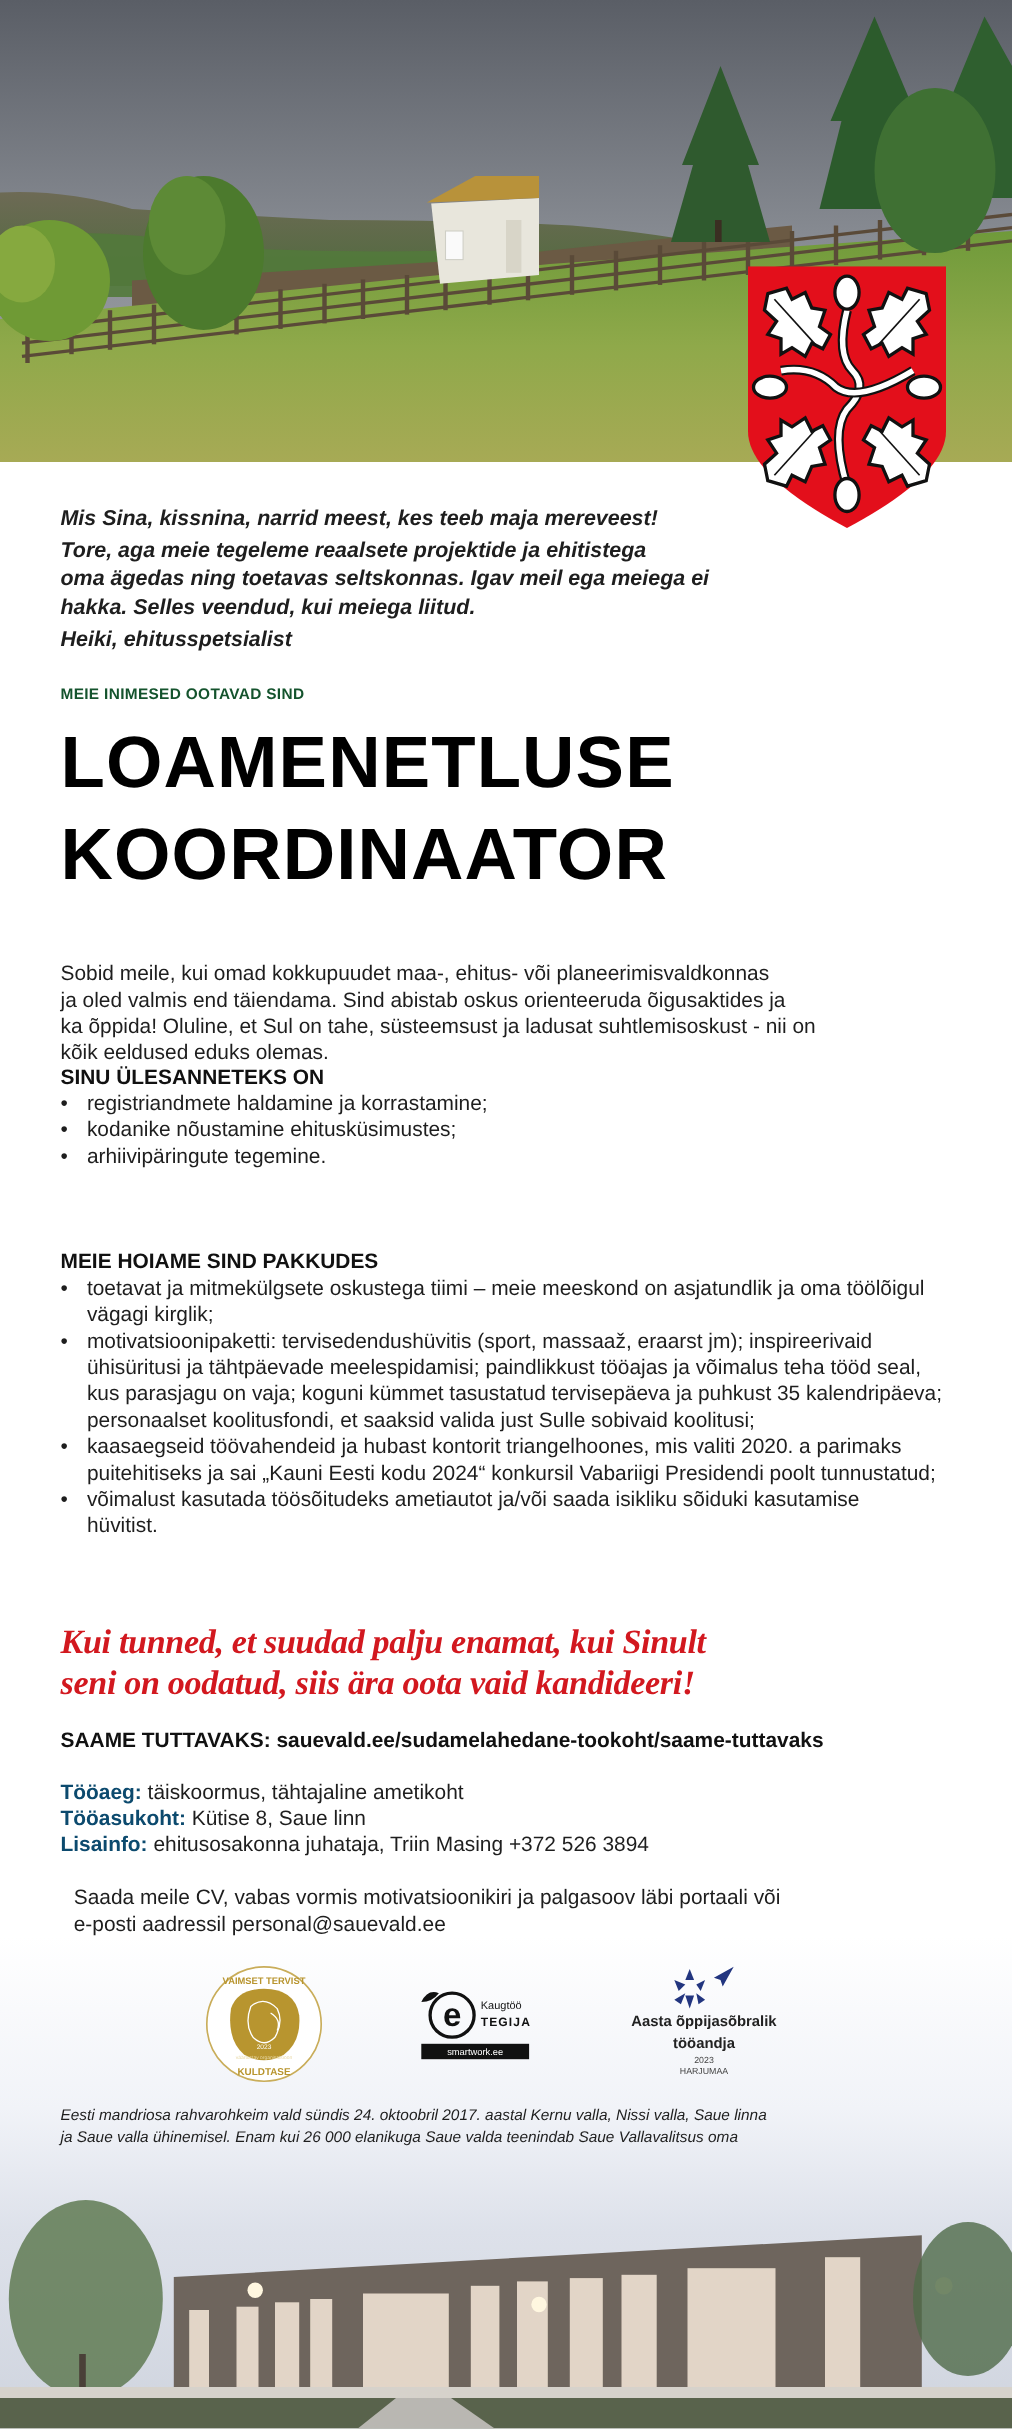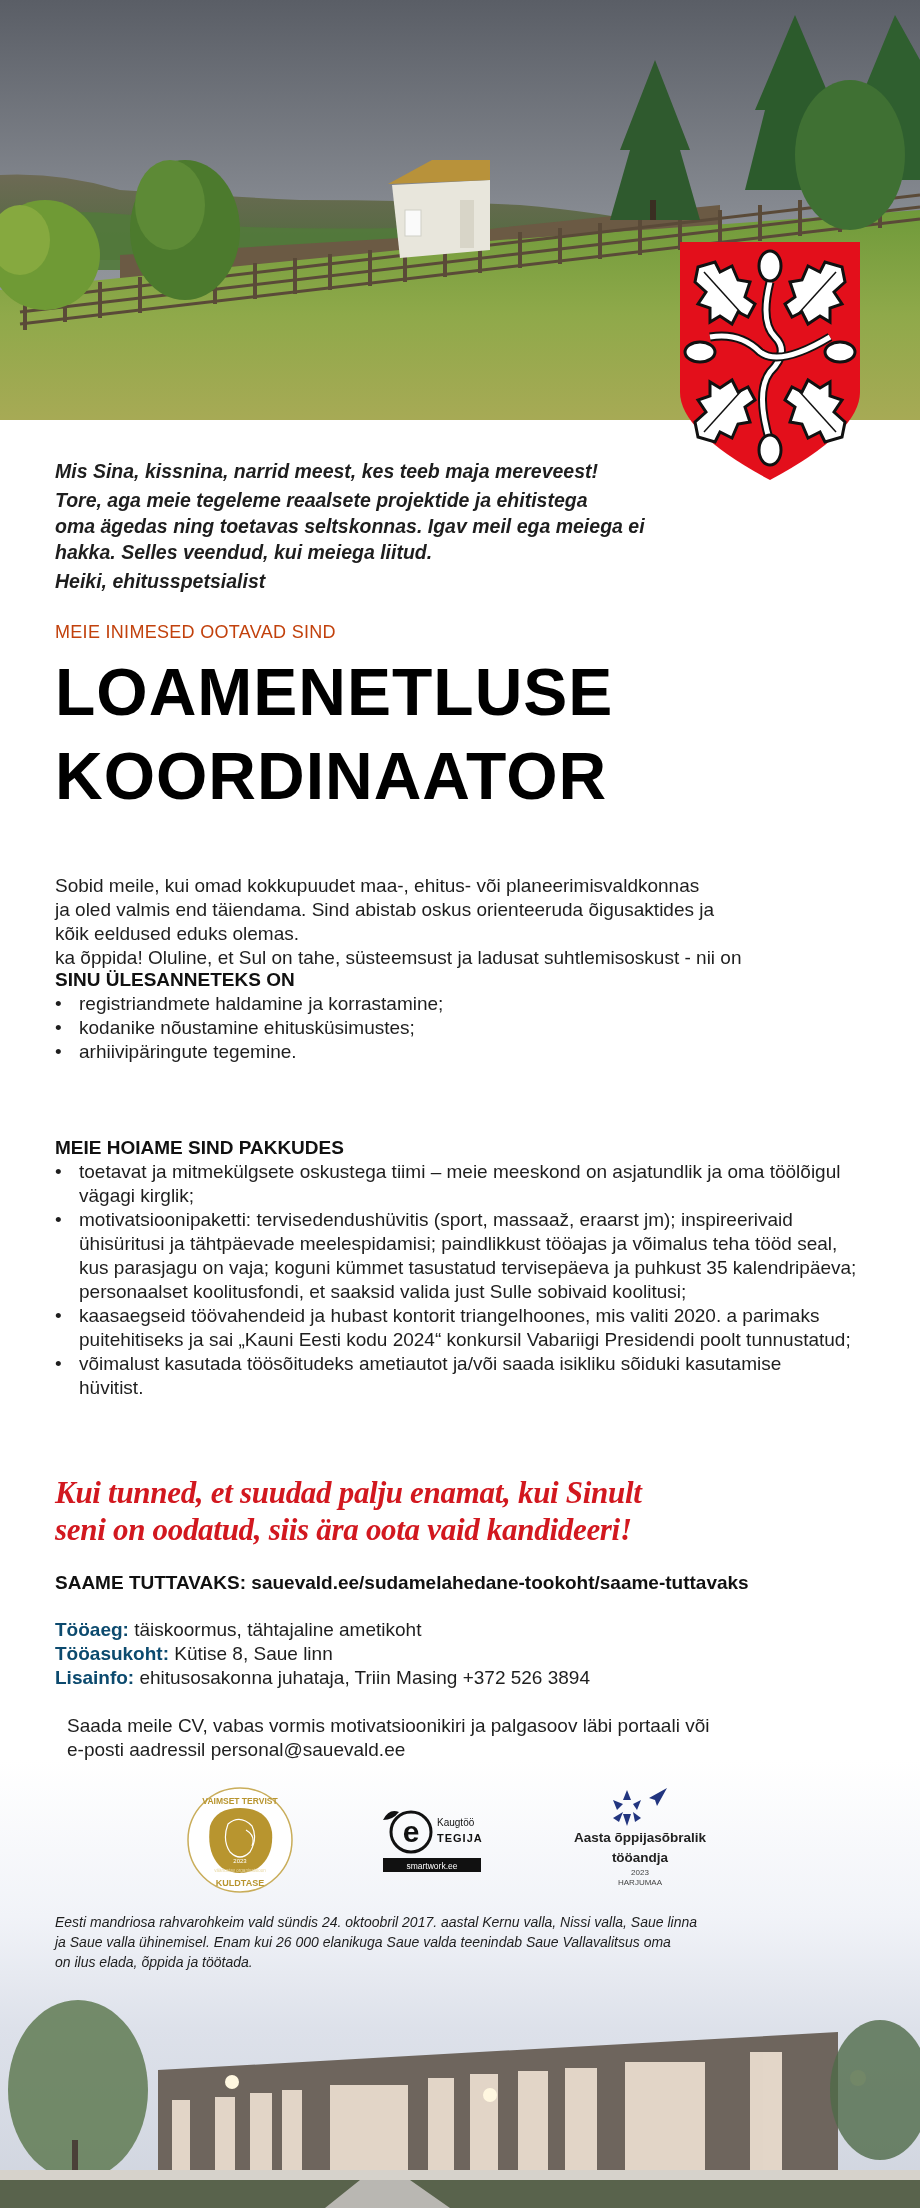--- a/index.html
+++ b/index.html
@@ -10,21 +10,21 @@
   .hero { position: absolute; left: 0; top: 0; width: 920px; height: 420px; overflow: hidden; }
   .hero svg { display: block; }
 
   .crest { position: absolute; left: 680px; top: 242px; width: 180px; height: 238px; z-index: 5; }
 
   .quote { position: absolute; left: 55px; top: 458px; width: 700px; font-style: italic; font-size: 19.5px; line-height: 26px; color: #1e1e1e; }
   .quote p { margin: 0; font-weight: bold; }
   .quote .q1 { margin-bottom: 3px; }
   .quote .sig { margin-top: 3px; }
 
-  .kicker { position: absolute; left: 55px; top: 622px; font-size: 18px; letter-spacing: 0.3px; color: #c2410c; font-weight: 400; }
+  .kicker { position: absolute; left: 55px; top: 622px; font-size: 14px; letter-spacing: 0.3px; color: #14532d; font-weight: 700; }
   .title { position: absolute; left: 55px; top: 650px; font-size: 66px; line-height: 84px; font-weight: 700; letter-spacing: 1px; color: #000; }
 
   .intro { position: absolute; left: 55px; top: 874px; width: 820px; font-size: 19px; line-height: 24px; color: #1e1e1e; }
 
   .sec-h { font-weight: 700; font-size: 19px; line-height: 24px; color: #111; }
   .list { list-style: none; }
   .list li { position: relative; padding-left: 24px; font-size: 19px; line-height: 24px; color: #1e1e1e; }
   .list li::before { content: "•"; position: absolute; left: 0; top: 0; }
 
   .tasks { position: absolute; left: 55px; top: 968px; width: 820px; }
@@ -172,22 +172,22 @@
 
 <div class="kicker">MEIE INIMESED OOTAVAD SIND</div>
 <h1 class="title">
   <div>LOAMENETLUSE</div>
   <div>KOORDINAATOR</div>
 </h1>
 
 <div class="intro">
   <div>Sobid meile, kui omad kokkupuudet maa-, ehitus- või planeerimisvaldkonnas</div>
   <div>ja oled valmis end täiendama. Sind abistab oskus orienteeruda õigusaktides ja</div>
+  <div>ka õppida! Oluline, et Sul on tahe, süsteemsust ja ladusat suhtlemisoskust - nii on</div>
   <div>kõik eeldused eduks olemas.</div>
-  <div>ka õppida! Oluline, et Sul on tahe, süsteemsust ja ladusat suhtlemisoskust - nii on</div>
 </div>
 
 <section class="tasks">
   <div class="sec-h">SINU ÜLESANNETEKS ON</div>
   <ul class="list">
     <li>registriandmete haldamine ja korrastamine;</li>
     <li>kodanike nõustamine ehitusküsimustes;</li>
     <li>arhiivipäringute tegemine.</li>
   </ul>
 </section>
@@ -305,14 +305,13 @@
     <div class="t1">Aasta õppijasõbralik</div>
     <div class="t1" style="margin-top:4px">tööandja</div>
     <div class="t2">2023</div>
     <div class="t2" style="margin-top:0">HARJUMAA</div>
   </div>
 </div>
 
 <div class="about">
   <div>Eesti mandriosa rahvarohkeim vald sündis 24. oktoobril 2017. aastal Kernu valla, Nissi valla, Saue linna</div>
   <div>ja Saue valla ühinemisel. Enam kui 26 000 elanikuga Saue valda teenindab Saue Vallavalitsus oma</div>
-  <div>on ilus elada, õppida ja töötada.</div>
 </div>
 
 </body></html>

